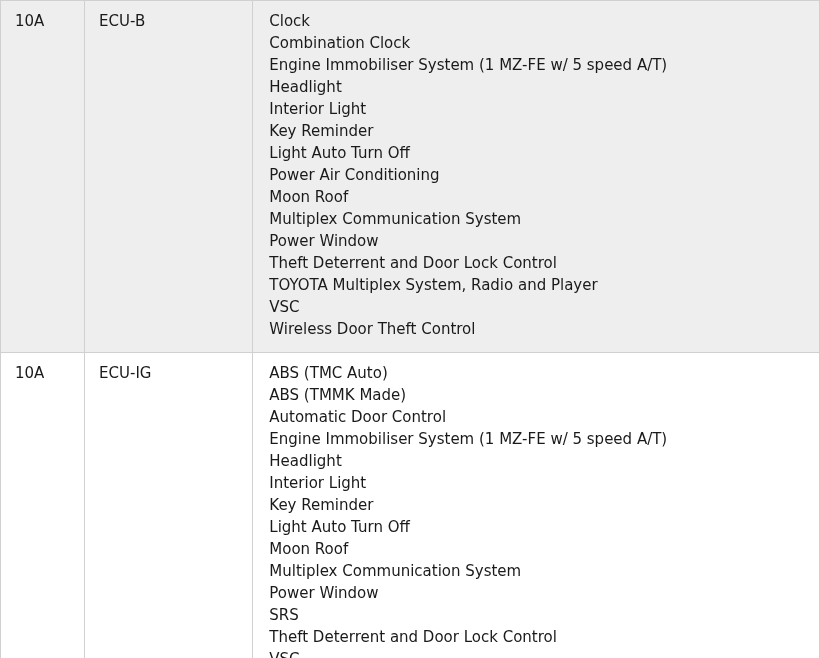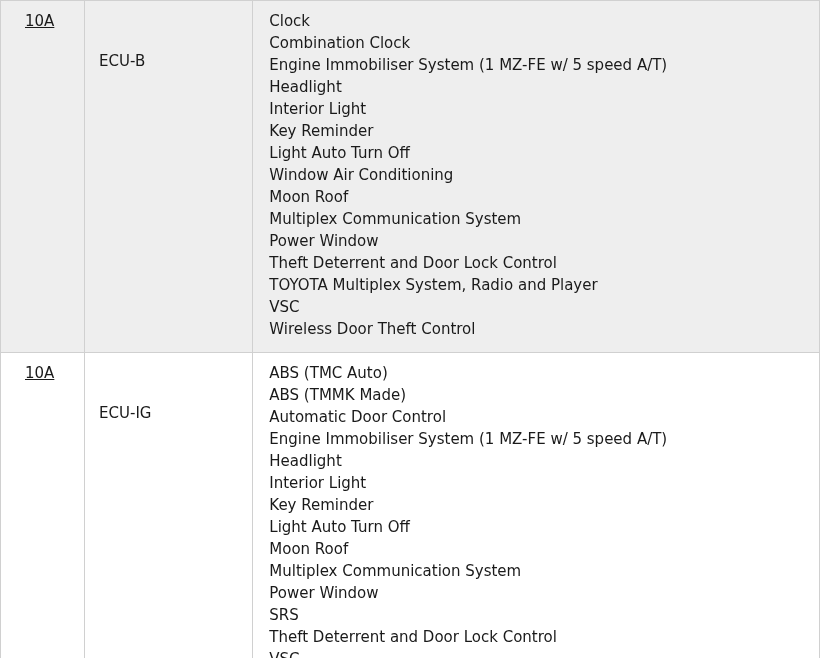--- a/index.html
+++ b/index.html
@@ -34,26 +34,24 @@
   .row-plain td {
     background: #ffffff;
   }
 
   .cell-inner {
     padding: 9px 12px 12px 12px;
     font-size: 15px;
     line-height: 22px;
   }
   .cell-inner.amp {
-    padding-left: 24px;
-    text-decoration: underline;
+    padding-left: 14px;
   }
   .cell-inner.name {
     padding-left: 14px;
-    margin-top: 40px;
   }
   .cell-inner.circuits {
     padding-left: 16px;
   }
   .circuit-line {
     white-space: nowrap;
     font-size: 15px;
     line-height: 22px;
   }
   
@@ -81,21 +79,21 @@
       </td>
       <td>
         <div class="cell-inner circuits">
           <div class="circuit-line">Clock</div>
           <div class="circuit-line">Combination Clock</div>
           <div class="circuit-line">Engine Immobiliser System (1 MZ-FE w/ 5 speed A/T)</div>
           <div class="circuit-line">Headlight</div>
           <div class="circuit-line">Interior Light</div>
           <div class="circuit-line">Key Reminder</div>
           <div class="circuit-line">Light Auto Turn Off</div>
-          <div class="circuit-line">Window Air Conditioning</div>
+          <div class="circuit-line">Power Air Conditioning</div>
           <div class="circuit-line">Moon Roof</div>
           <div class="circuit-line">Multiplex Communication System</div>
           <div class="circuit-line">Power Window</div>
           <div class="circuit-line">Theft Deterrent and Door Lock Control</div>
           <div class="circuit-line">TOYOTA Multiplex System, Radio and Player</div>
           <div class="circuit-line">VSC</div>
           <div class="circuit-line">Wireless Door Theft Control</div>
         </div>
       </td>
     </tr>

